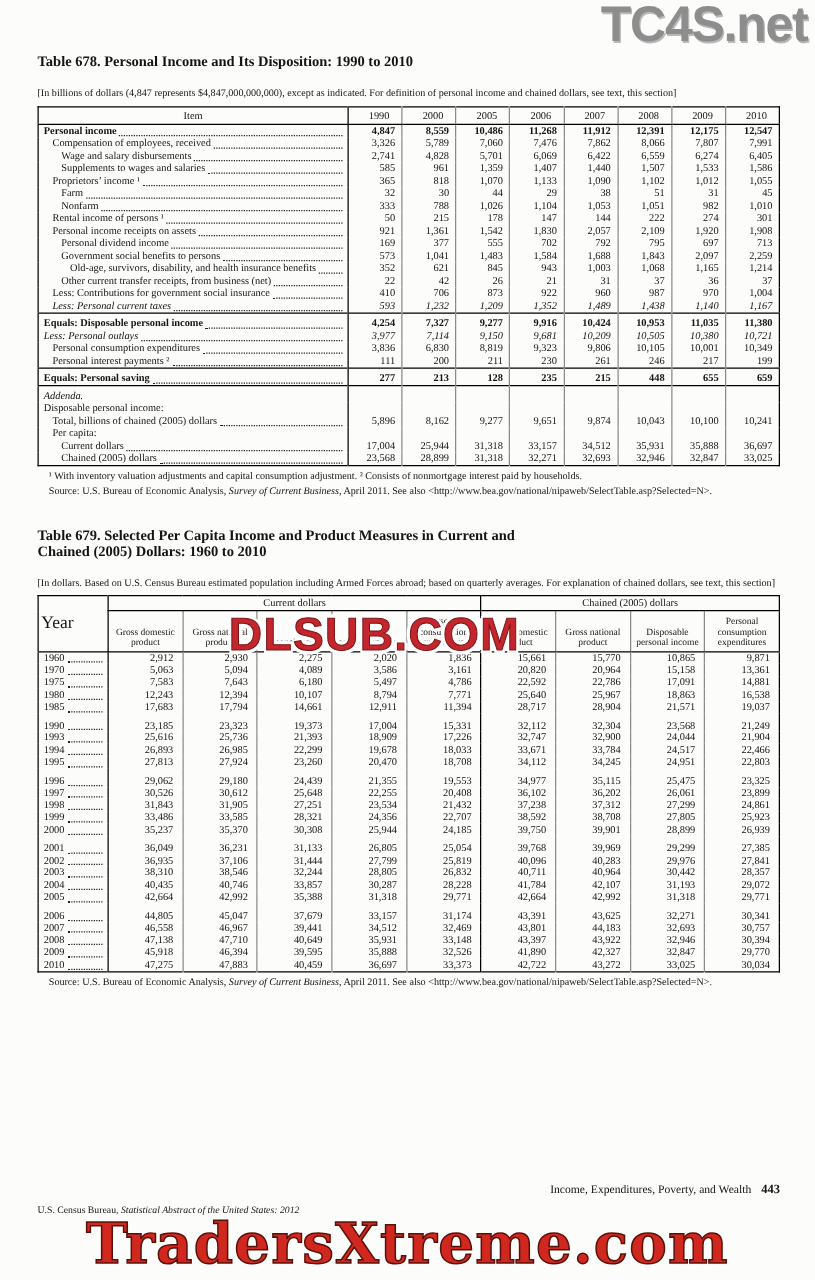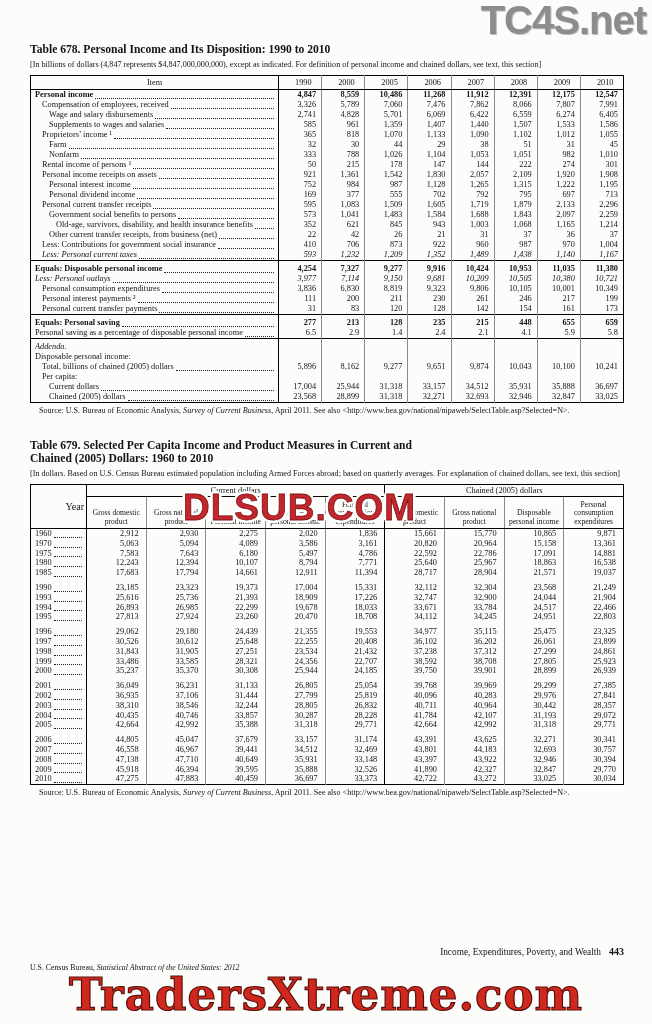--- a/index.html
+++ b/index.html
@@ -7,21 +7,21 @@
   .content{position:absolute;left:30px;top:0;width:594px;z-index:1;}
 
   
   .wm{position:absolute;z-index:6;pointer-events:none;}
   .wm-top{top:-2px;right:6px;font-family:"Liberation Sans",sans-serif;font-weight:800;font-size:40px;letter-spacing:-1px;color:#8d8d8d;text-shadow:1px 1px 0 #b9b9b9;}
   .wm-mid{top:487px;left:183px;font-family:"Liberation Sans",sans-serif;font-weight:800;font-size:37px;letter-spacing:1px;color:#c1272d;-webkit-text-stroke:.8px #7e1113;text-shadow:-2px -2px 0 #fff,2px -2px 0 #fff,-2px 2px 0 #fff,2px 2px 0 #fff,-3px 0 0 #fff,3px 0 0 #fff,0 -3px 0 #fff,0 3px 0 #fff;}
   .wm-bottom{bottom:3px;left:50%;transform:translateX(-50%);font-family:"DejaVu Serif",serif;font-weight:bold;font-size:45px;color:#d0281e;-webkit-text-stroke:1.2px #58100a;white-space:nowrap;letter-spacing:1px;}
 
   
   .tbl-title{font-size:11.6px;font-weight:bold;line-height:13px;margin:0 0 3px 0;}
-  .headnote{font-size:8.1px;line-height:9.6px;margin:4px 0 5px 0;}
+  .headnote{font-size:8.1px;line-height:9.6px;margin:14px 0 5px 0;}
   .note{font-size:8.1px;line-height:9.6px;margin:3px 0 0 0;text-indent:9px;max-width:545px;overflow-wrap:anywhere;}
 
   
   table.data{border-collapse:collapse;table-layout:fixed;width:594px;border:1px solid #000;}
   table.data th,table.data td{padding:0 2px;}
   .lblflex{display:flex;align-items:flex-end;}
   .lblflex .txt{flex:0 1 auto;}
   .lblflex .dots{flex:1 0 6px;border-bottom:1.2px dotted #222;margin:0 2px 1px 2px;height:0;}
   .ind0{padding-left:2px}.ind1{padding-left:9px}.ind2{padding-left:16px}.ind3{padding-left:23px}
 
@@ -34,21 +34,21 @@
   .t678 td.lbl{border-right:1px solid #000;}
   .t678 td.num{text-align:right;padding-right:5px;border-left:1px solid #8a8a8a;}
   .t678 tr.rule td{border-top:1px solid #000;padding-top:3px;}
   .t678 tr.bold td{font-weight:bold;}
   .t678 tr.italic td{font-style:italic;}
 
   
   .sec679{margin-top:24px;}
   .t679{font-size:8.3px;margin-top:2px;}
   .t679 th{font-weight:normal;}
-  .t679 .yearh{vertical-align:middle;text-align:right;border-right:1px solid #000;border-bottom:1px solid #000;font-size:10px;}
+  .t679 .yearh{vertical-align:middle;text-align:left;border-right:1px solid #000;border-bottom:1px solid #000;font-size:14px;}
   .t679 .grp-h{text-align:center;font-size:8.3px;padding:1px 0;border-bottom:1px solid #000;border-left:1px solid #000;}
   .t679 th.sub{font-size:7.6px;line-height:8.4px;text-align:center;vertical-align:bottom;padding:4px 1px 2px;border-bottom:1px solid #000;border-left:1px solid #8a8a8a;}
   .t679 th.sub.grp{border-left:1px solid #000;}
   .t679 td{line-height:9.8px;vertical-align:bottom;}
   .t679 td.year{border-right:1px solid #000;}
   .t679 td.num{text-align:right;padding-right:7px;border-left:1px solid #8a8a8a;}
   .t679 td.num.grp{border-left:1px solid #000;}
   .t679 tr.gap td{padding-top:5px;}
 
   
@@ -237,67 +237,35 @@
               <td class="num">1,542</td>
               <td class="num">1,830</td>
               <td class="num">2,057</td>
               <td class="num">2,109</td>
               <td class="num">1,920</td>
               <td class="num">1,908</td>
             </tr>
             <tr>
               <td class="lbl">
                 <div class="lblflex ind2">
-                  <span class="txt">Personal interest income</span>
-                  <span class="dots"></span>
-                </div>
-              </td>
-              <td class="num">752</td>
-              <td class="num">984</td>
-              <td class="num">987</td>
-              <td class="num">1,128</td>
-              <td class="num">1,265</td>
-              <td class="num">1,315</td>
-              <td class="num">1,222</td>
-              <td class="num">1,195</td>
-            </tr>
-            <tr>
-              <td class="lbl">
-                <div class="lblflex ind2">
                   <span class="txt">Personal dividend income</span>
                   <span class="dots"></span>
                 </div>
               </td>
               <td class="num">169</td>
               <td class="num">377</td>
               <td class="num">555</td>
               <td class="num">702</td>
               <td class="num">792</td>
               <td class="num">795</td>
               <td class="num">697</td>
               <td class="num">713</td>
             </tr>
             <tr>
               <td class="lbl">
-                <div class="lblflex ind1">
-                  <span class="txt">Personal current transfer receipts</span>
-                  <span class="dots"></span>
-                </div>
-              </td>
-              <td class="num">595</td>
-              <td class="num">1,083</td>
-              <td class="num">1,509</td>
-              <td class="num">1,605</td>
-              <td class="num">1,719</td>
-              <td class="num">1,879</td>
-              <td class="num">2,133</td>
-              <td class="num">2,296</td>
-            </tr>
-            <tr>
-              <td class="lbl">
                 <div class="lblflex ind2">
                   <span class="txt">Government social benefits to persons</span>
                   <span class="dots"></span>
                 </div>
               </td>
               <td class="num">573</td>
               <td class="num">1,041</td>
               <td class="num">1,483</td>
               <td class="num">1,584</td>
               <td class="num">1,688</td>
@@ -426,68 +394,36 @@
               </td>
               <td class="num">111</td>
               <td class="num">200</td>
               <td class="num">211</td>
               <td class="num">230</td>
               <td class="num">261</td>
               <td class="num">246</td>
               <td class="num">217</td>
               <td class="num">199</td>
             </tr>
-            <tr>
-              <td class="lbl">
-                <div class="lblflex ind1">
-                  <span class="txt">Personal current transfer payments</span>
-                  <span class="dots"></span>
-                </div>
-              </td>
-              <td class="num">31</td>
-              <td class="num">83</td>
-              <td class="num">120</td>
-              <td class="num">128</td>
-              <td class="num">142</td>
-              <td class="num">154</td>
-              <td class="num">161</td>
-              <td class="num">173</td>
-            </tr>
             <tr class="rule bold">
               <td class="lbl">
                 <div class="lblflex ind0">
                   <span class="txt">Equals: Personal saving</span>
                   <span class="dots"></span>
                 </div>
               </td>
               <td class="num">277</td>
               <td class="num">213</td>
               <td class="num">128</td>
               <td class="num">235</td>
               <td class="num">215</td>
               <td class="num">448</td>
               <td class="num">655</td>
               <td class="num">659</td>
             </tr>
-            <tr>
-              <td class="lbl">
-                <div class="lblflex ind0">
-                  <span class="txt">Personal saving as a percentage of disposable personal income</span>
-                  <span class="dots"></span>
-                </div>
-              </td>
-              <td class="num">6.5</td>
-              <td class="num">2.9</td>
-              <td class="num">1.4</td>
-              <td class="num">2.4</td>
-              <td class="num">2.1</td>
-              <td class="num">4.1</td>
-              <td class="num">5.9</td>
-              <td class="num">5.8</td>
-            </tr>
             <tr class="rule italic">
               <td class="lbl">
                 <div class="lblflex ind0">
                   <span class="txt">Addenda.</span>
                 </div>
               </td>
               <td class="num"></td>
               <td class="num"></td>
               <td class="num"></td>
               <td class="num"></td>
@@ -570,20 +506,21 @@
               <td class="num">31,318</td>
               <td class="num">32,271</td>
               <td class="num">32,693</td>
               <td class="num">32,946</td>
               <td class="num">32,847</td>
               <td class="num">33,025</td>
             </tr>
           </tbody>
       </table>
 
+      <p class="note">¹ With inventory valuation adjustments and capital consumption adjustment. ² Consists of nonmortgage interest paid by households.</p>
       <p class="note"><span>Source: U.S. Bureau of Economic Analysis, </span><i>Survey of Current Business</i><span>, April 2011. See also &lt;http://www.bea.gov/national/nipaweb/SelectTable.asp?Selected=N&gt;.</span></p>
     </div>
 
     <div class="sec679">
       <h2 class="tbl-title"><span>Table 679. Selected Per Capita Income and Product Measures in Current and</span><br><span>Chained (2005) Dollars: 1960 to 2010</span></h2>
       <p class="headnote">[In dollars. Based on U.S. Census Bureau estimated population including Armed Forces abroad; based on quarterly averages. For explanation of chained dollars, see text, this section]</p>
 
       <table class="data t679">
         <colgroup>
           <col style="width:56px">

